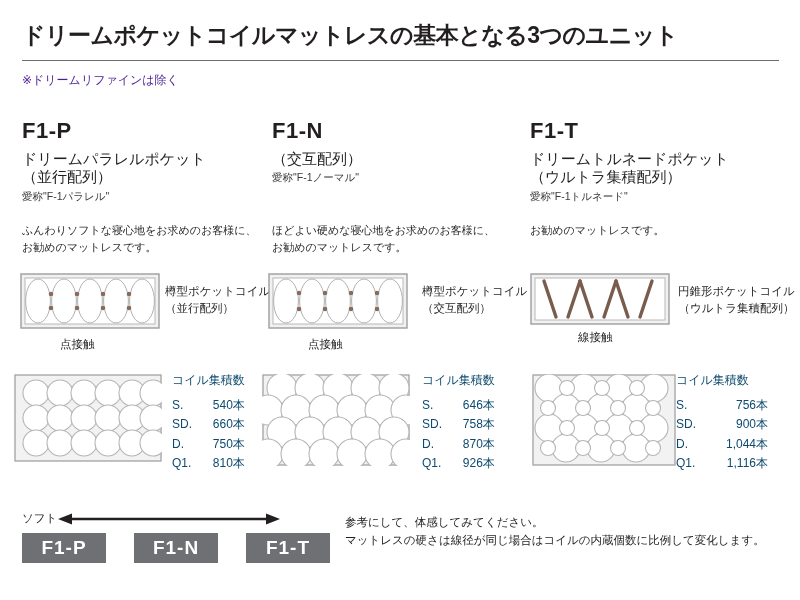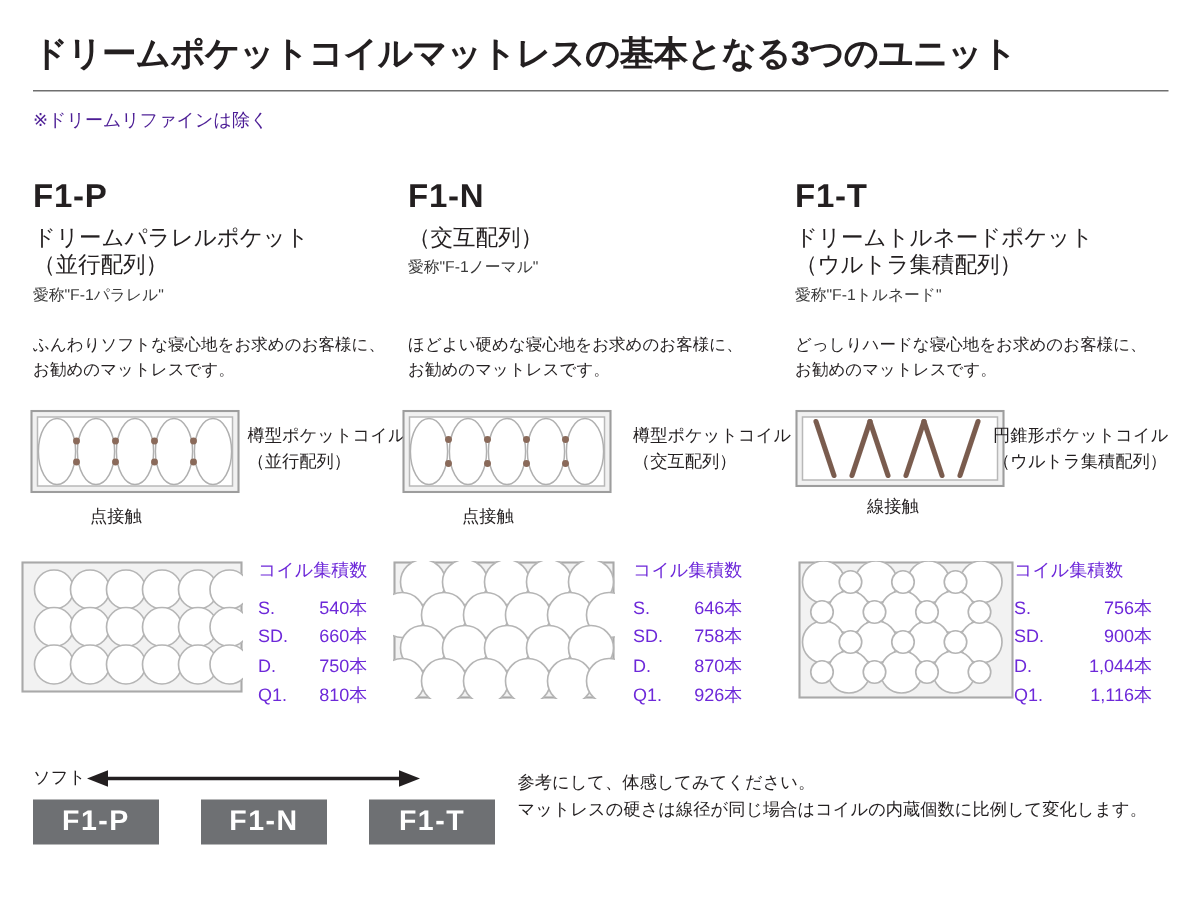--- a/index.html
+++ b/index.html
@@ -56,36 +56,36 @@
   .xsec{position:absolute;top:273px;}
   .xsec1{left:20px;}
   .xsec2{left:268px;}
   .xsec3{left:530px;}
   .xlabel{
     position:absolute;font-size:11.5px;line-height:1.5;color:#231f20;
     white-space:nowrap;
   }
   .xlabel1{left:165px;top:283px;}
   .xlabel2{left:422px;top:283px;}
-  .xlabel3{left:662px;top:283px;}
+  .xlabel3{left:678px;top:283px;text-align:center;}
   .contact{
     position:absolute;font-size:11.5px;color:#231f20;white-space:nowrap;
   }
   .contact1{left:60px;top:337px;}
   .contact2{left:308px;top:337px;}
   .contact3{left:578px;top:330px;}
 
   
   .pack{position:absolute;top:374px;}
   .pack1{left:14px;}
   .pack2{left:262px;}
   .pack3{left:532px;}
 
   
-  .counts{position:absolute;top:372px;font-size:12px;color:#6d28d9;}
+  .counts{position:absolute;top:372px;font-size:12px;color:#0c4a6e;}
   .counts1{left:172px;}
   .counts2{left:422px;}
   .counts3{left:676px;}
   .counts .chead{font-size:12px;margin-bottom:7px;white-space:nowrap;}
   .crow{display:flex;line-height:1.62;white-space:nowrap;}
   .ckey{width:34px;flex:0 0 34px;}
   .cval{flex:1;text-align:right;}
   .counts3 .ckey{width:30px;flex:0 0 30px;}
   .counts3 .cval{width:62px;flex:0 0 62px;}
 
@@ -137,21 +137,20 @@
     <div>お勧めのマットレスです。</div>
   </div>
 
   <div class="col col3">
     <div class="code">F1-T</div>
     <div class="pname">ドリームトルネードポケット</div>
     <div class="pname">（ウルトラ集積配列）</div>
     <div class="nick">愛称"F-1トルネード"</div>
   </div>
   <div class="desc desc3">
-    <div>どっしりハードな寝心地をお求めのお客様に、</div>
     <div>お勧めのマットレスです。</div>
   </div>
 
   <svg class="xsec xsec1" width="140" height="56" viewBox="0 0 140 56">
     <rect x="1" y="1" width="138" height="54" fill="#f1f1f1" stroke="#9d9d9d" stroke-width="1.4"></rect>
     <rect x="5" y="5" width="130" height="46" fill="#ffffff" stroke="#b8b8b8" stroke-width="1"></rect>
     <g fill="#ffffff" stroke="#b0b0b0" stroke-width="1">
       <ellipse cx="18" cy="28" rx="12.4" ry="22"></ellipse>
       <ellipse cx="44" cy="28" rx="12.4" ry="22"></ellipse>
       <ellipse cx="70" cy="28" rx="12.4" ry="22"></ellipse>

